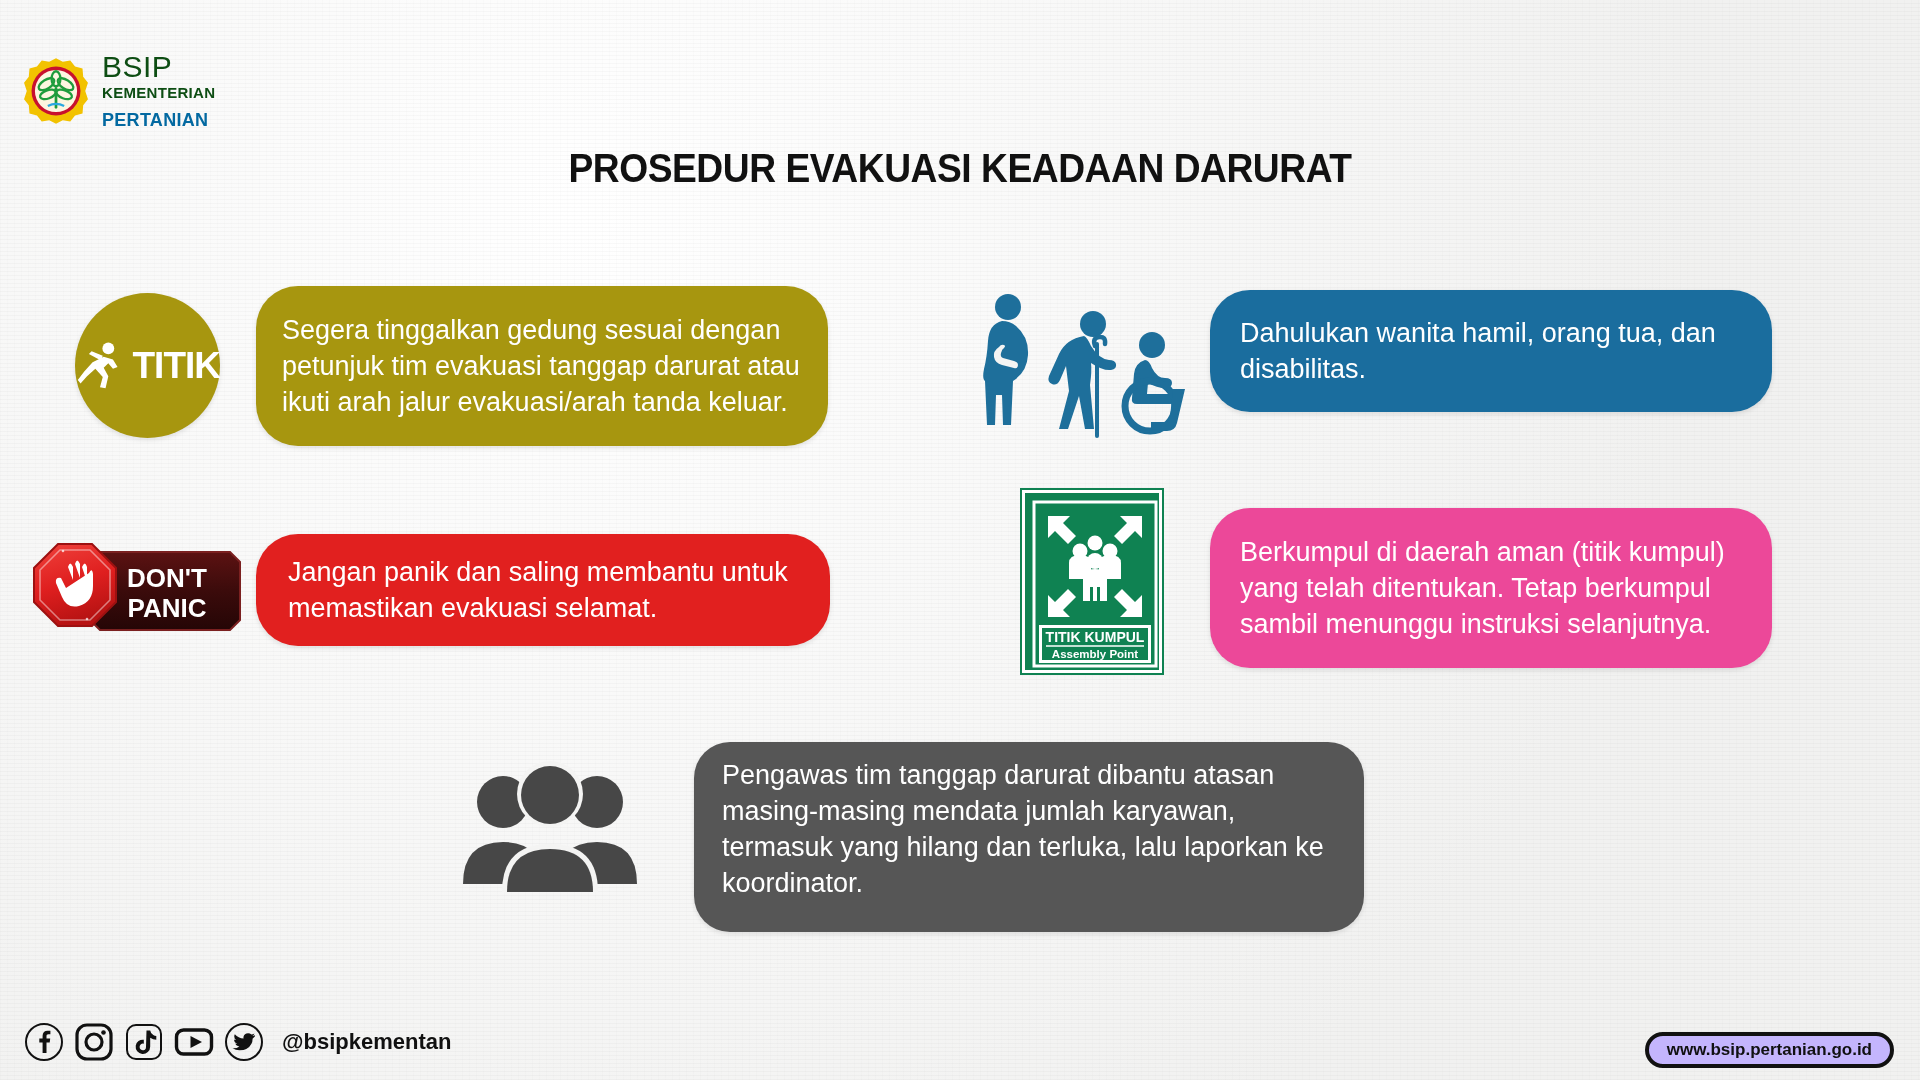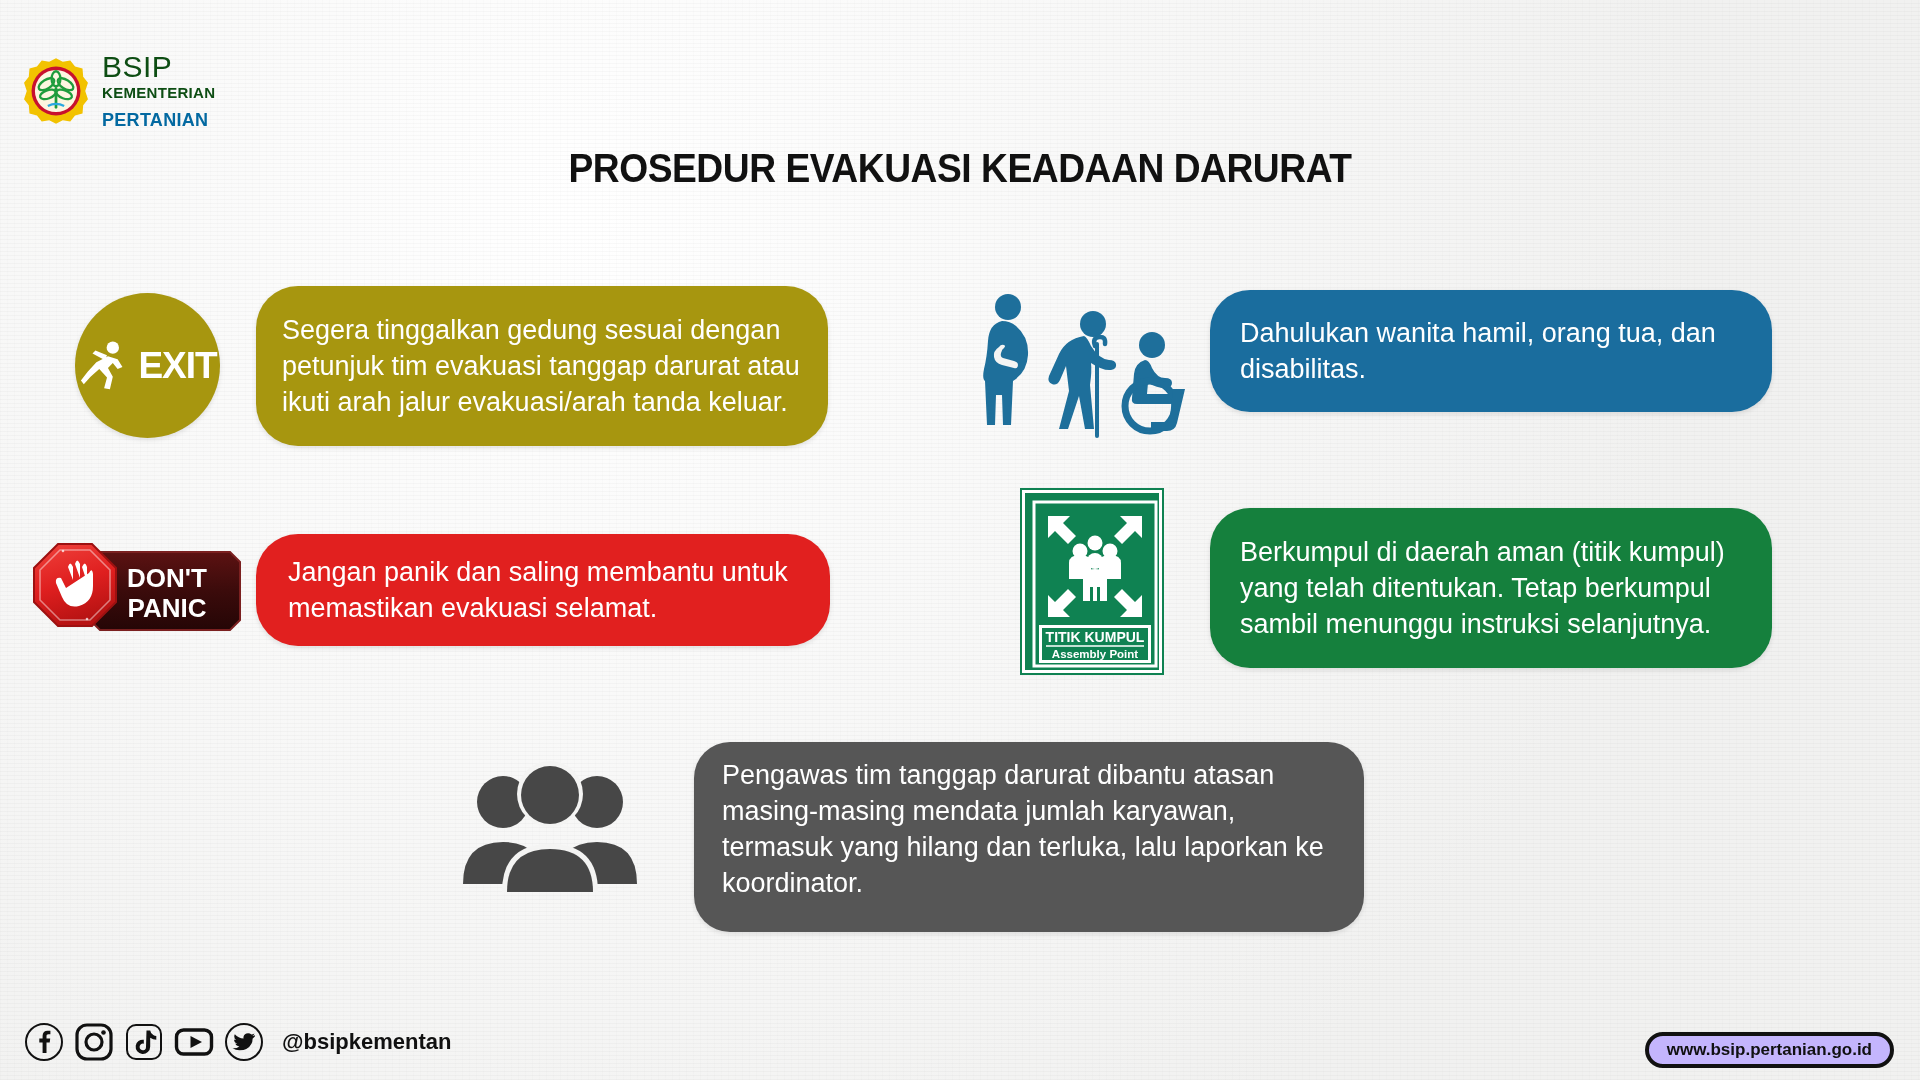--- a/index.html
+++ b/index.html
@@ -70,21 +70,21 @@
   .card-priority{
     left:1210px;top:290px;width:562px;height:122px;
     background:#1a6d9e;border-radius:40px;
     padding:0 26px 0 30px;
   }
   .priority-icons{position:absolute;left:975px;top:290px;width:230px;height:150px;}
 
   
   .card-assembly{
     left:1210px;top:508px;width:562px;height:160px;
-    background:#15803d;border-radius:40px;
+    background:#ec4899;border-radius:40px;
     padding:0 26px 0 30px;
   }
   .assembly-sign{
     position:absolute;left:1022px;top:490px;width:140px;height:183px;
     background:#0f8252;border:3px solid #fff;outline:2px solid #0f8252;
     box-sizing:border-box;padding:6px;
   }
 
   
   .card-supervisor{
@@ -136,21 +136,21 @@
   </div>
 
   <div class="title">PROSEDUR EVAKUASI KEADAAN DARURAT</div>
 
   <div class="exit-circle">
     <svg viewBox="0 0 60 60" width="58" height="58">
       <circle cx="36" cy="11" r="6.4" fill="#fff"></circle>
       <path d="M31 20 L41 23 L46 31 L41 33 L36 27 L31 32 L36 41 L33 54 L27 53 L30 42 L22 33 L13 41 L6 49 L3 45 L10 36 L19 26 Z" fill="#fff"></path>
       <path d="M30 19 L18 14 L15 17 L28 24 Z" fill="#fff"></path>
     </svg>
-    <span class="exit-label">EXIT</span>
+    <span class="exit-label">TITIK</span>
   </div>
   <div class="card card-exit">
     <p>Segera tinggalkan gedung sesuai dengan petunjuk tim evakuasi tanggap darurat atau ikuti arah jalur evakuasi/arah tanda keluar.</p>
   </div>
 
   <div class="panic-icon">
     <svg viewBox="0 0 215 95" width="215" height="95">
       <defs>
         <linearGradient id="plaqueGrad" x1="0" y1="0" x2="0" y2="1">
           <stop offset="0%" stop-color="#5c1212"></stop>

